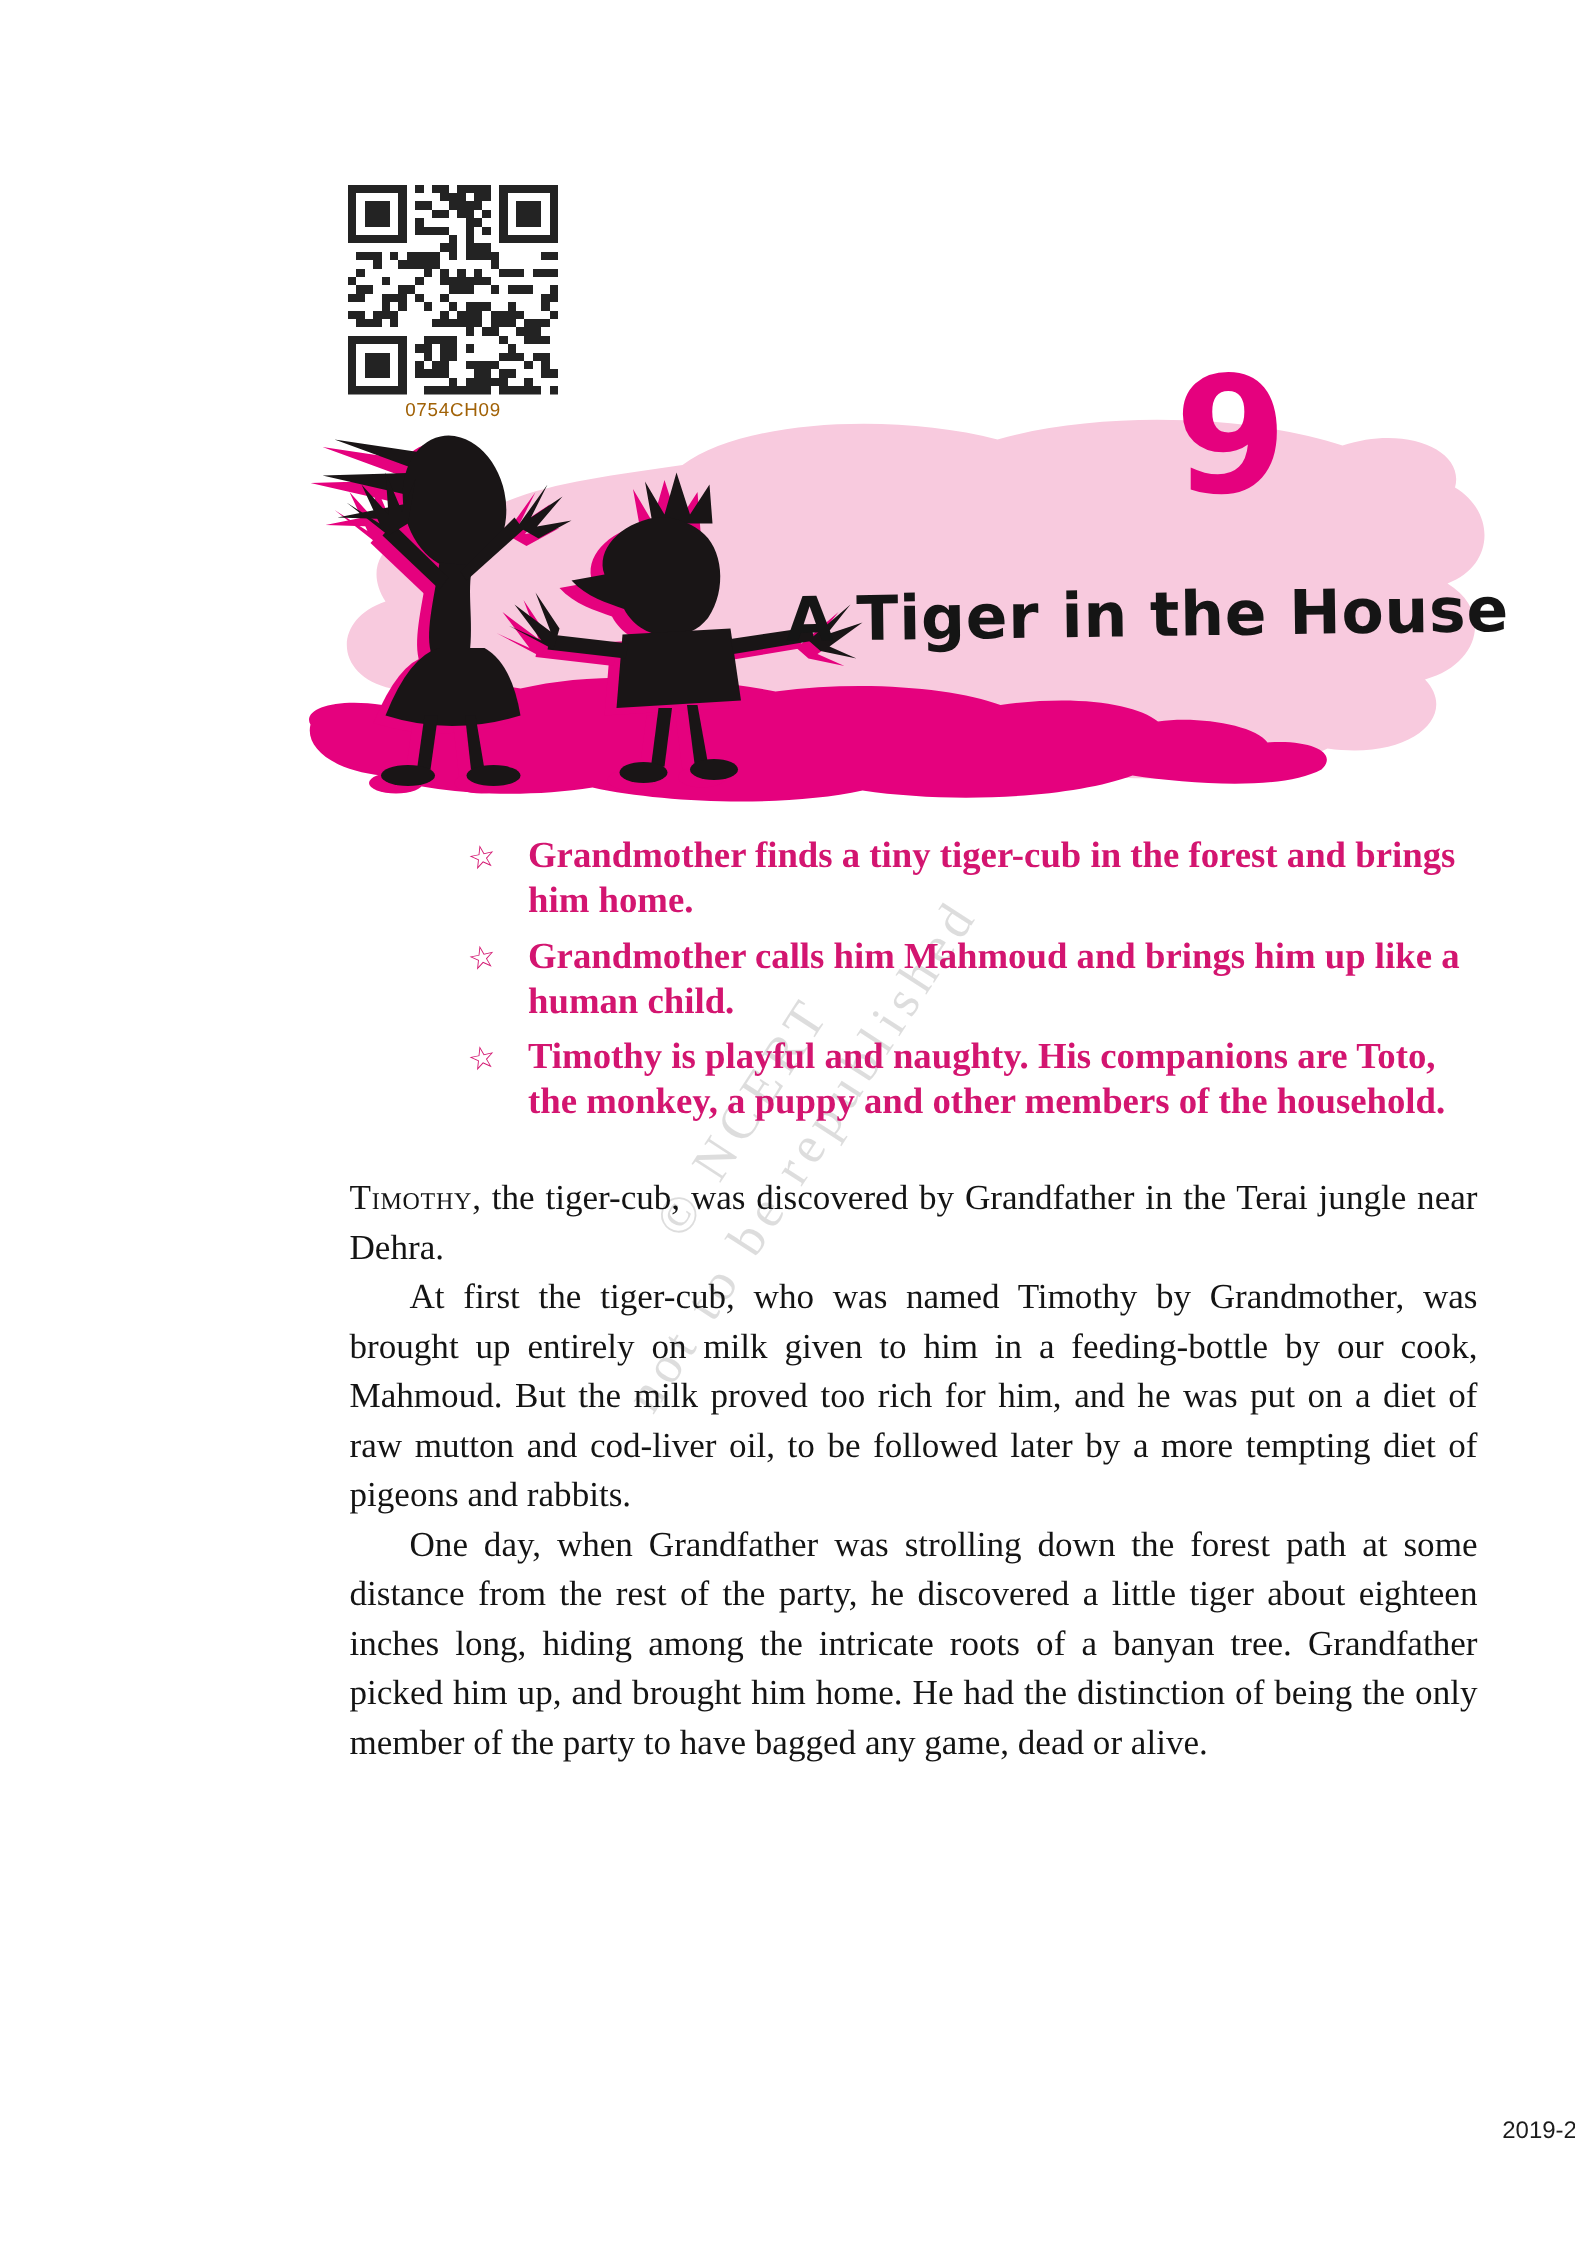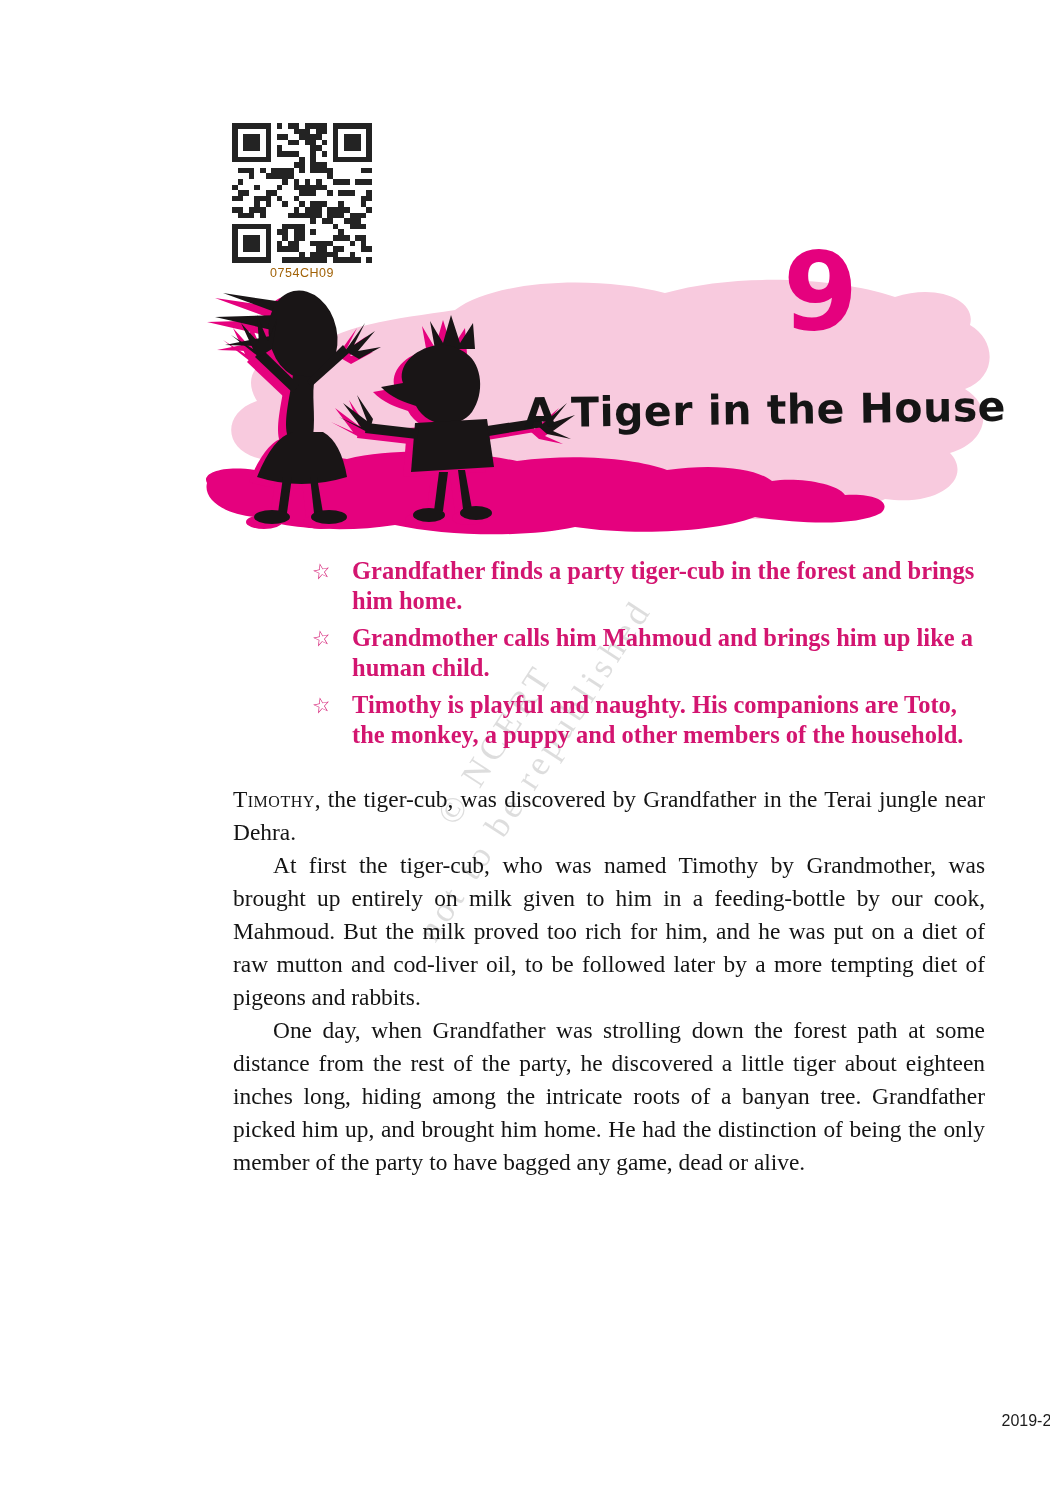--- a/index.html
+++ b/index.html
@@ -348,21 +348,21 @@
     <use href="#kids" fill="var(--accent)" transform="translate(-8,5)"></use>
     <use href="#kids" fill="#191516"></use>
   </svg>
 
   <div class="chapter-number">9</div>
   <div class="chapter-title">A Tiger in the House</div>
 
   <ul class="intro">
     <li>
       <span class="star">☆</span>
-      <span class="pt">Grandfather finds a party tiger-cub in the forest and brings him home.</span>
+      <span class="pt">Grandmother finds a tiny tiger-cub in the forest and brings him home.</span>
     </li>
     <li>
       <span class="star">☆</span>
       <span class="pt">Grandmother calls him Mahmoud and brings him up like a human child.</span>
     </li>
     <li>
       <span class="star">☆</span>
       <span class="pt">Timothy is playful and naughty. His companions are Toto, the monkey,  a puppy and other members of the household.</span>
     </li>
   </ul>

